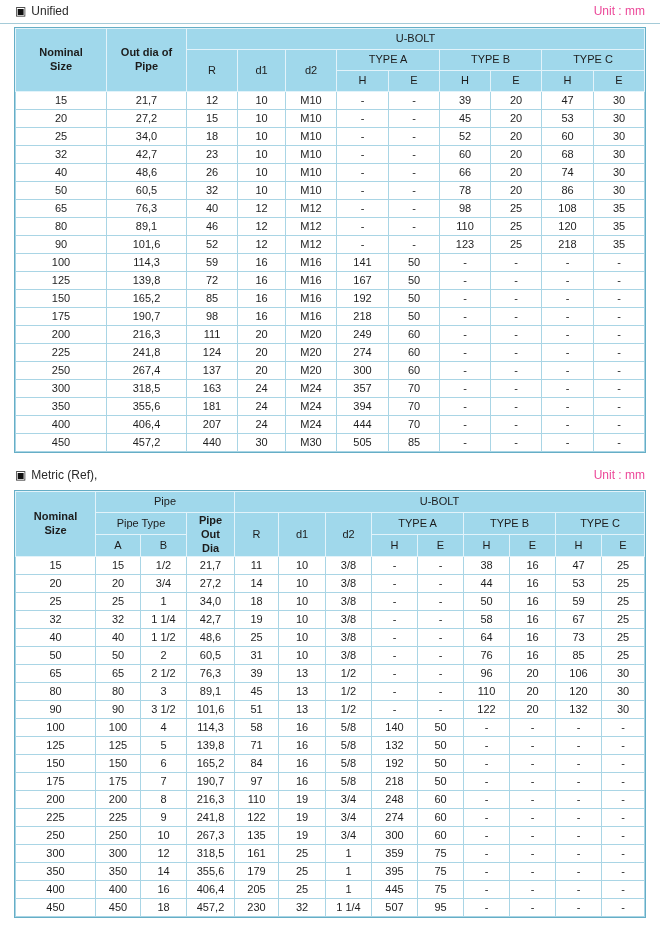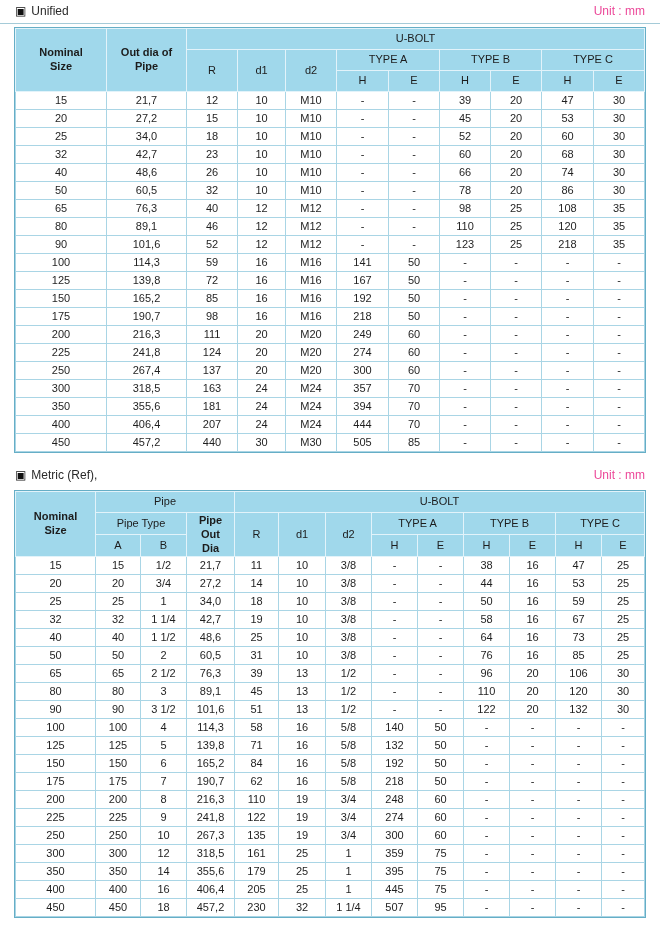--- a/index.html
+++ b/index.html
@@ -592,21 +592,21 @@
                 <td>-</td>
                 <td>-</td>
                 <td>-</td>
                 <td>-</td>
               </tr>
               <tr>
                 <td>175</td>
                 <td>175</td>
                 <td>7</td>
                 <td>190,7</td>
-                <td>62</td>
+                <td>97</td>
                 <td>16</td>
                 <td>5/8</td>
                 <td>218</td>
                 <td>50</td>
                 <td>-</td>
                 <td>-</td>
                 <td>-</td>
                 <td>-</td>
               </tr>
               <tr>

